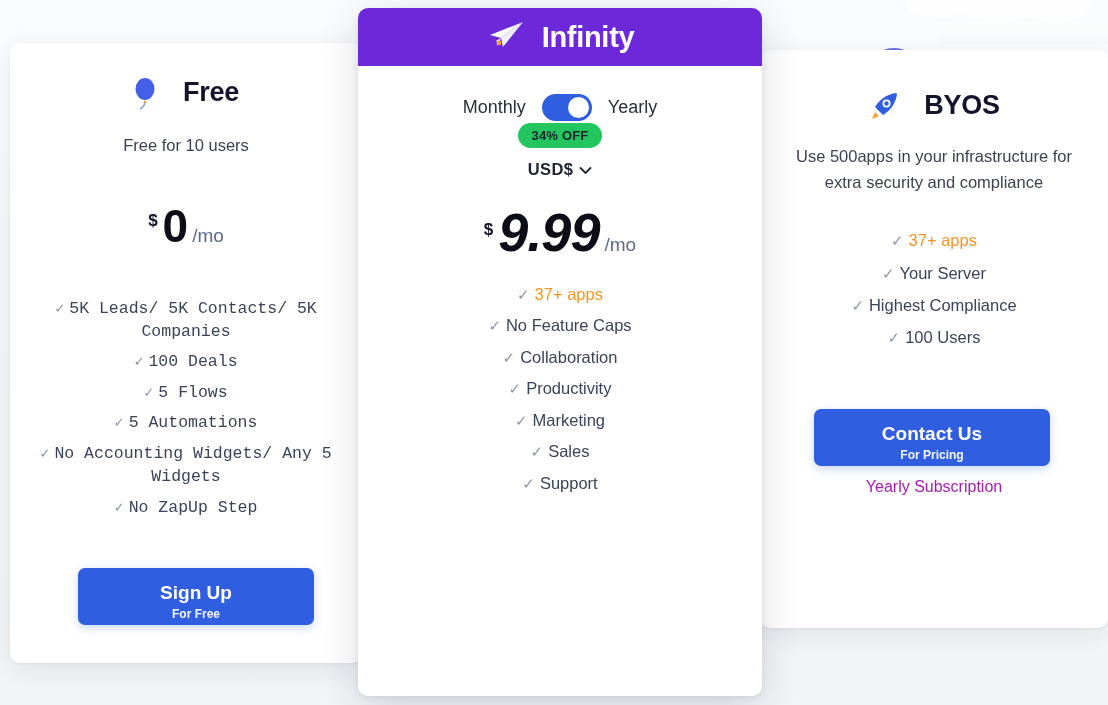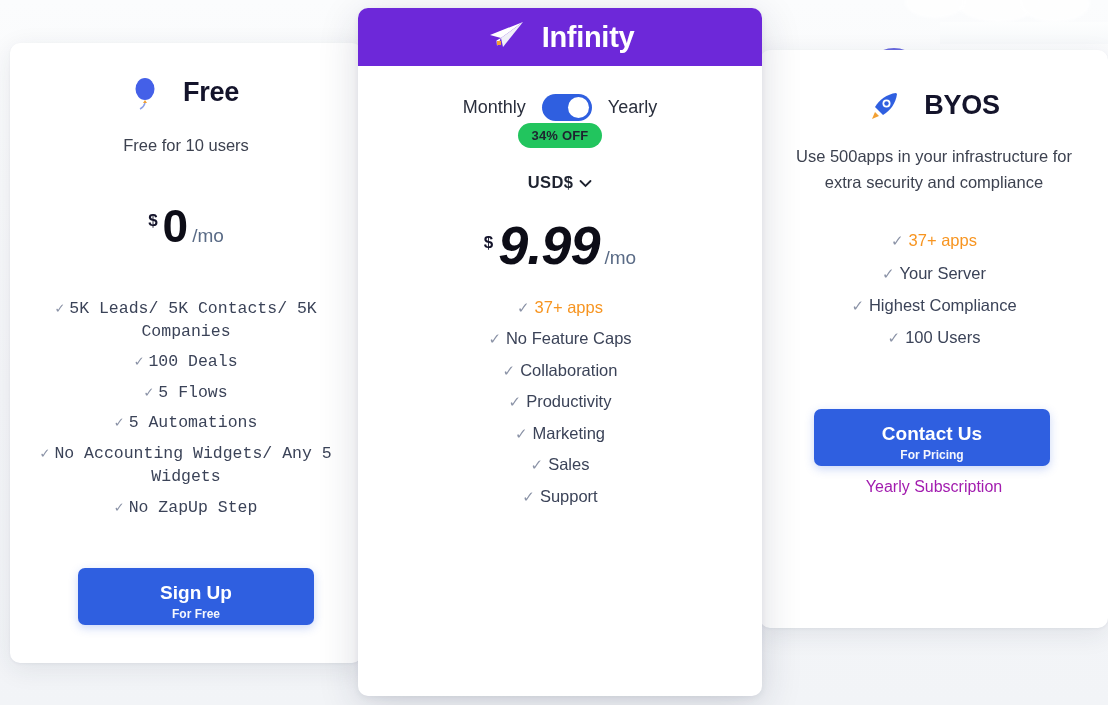--- a/index.html
+++ b/index.html
@@ -198,21 +198,21 @@
     background: #22c55e;
     color: #1e2330;
     font-size: 13px;
     font-weight: bold;
     padding: 5px 13px;
     border-radius: 13px;
     letter-spacing: .2px;
   }
 
   .currency-row {
-    margin-top: 25px;
+    margin-top: 12px;
     display: flex; align-items: center; justify-content: center;
     gap: 6px;
     cursor: pointer;
   }
   .currency-label { font-size: 16.5px; font-weight: bold; color: #1e2330; letter-spacing: .4px; }
   .chev { display: inline-block; color: #1e2330; }
 
   .inf-price { margin-top: 22px; }
   .inf-price .price-val { font-size: 54px; font-style: italic; }
   .inf-features { margin-top: 20px; }

